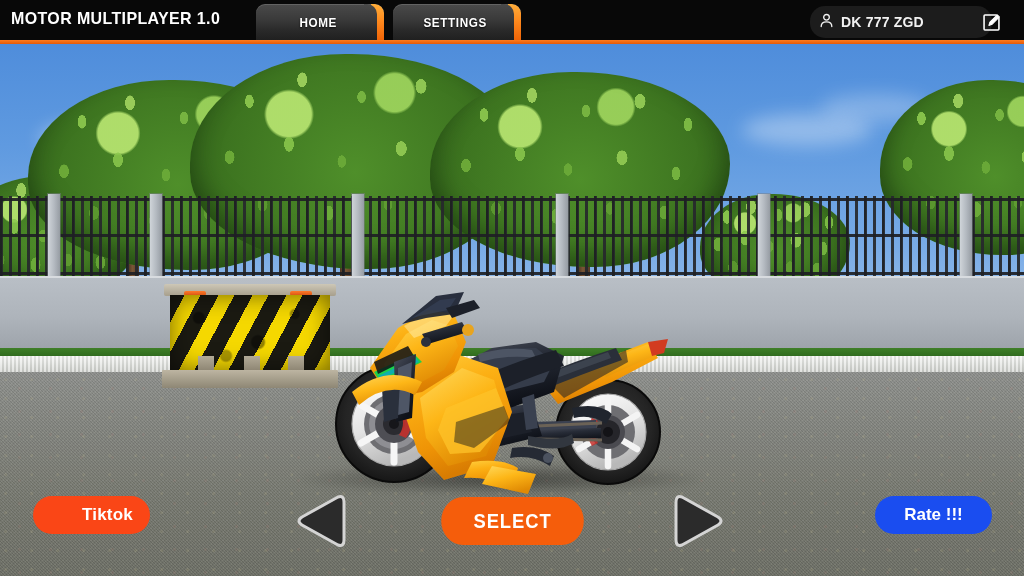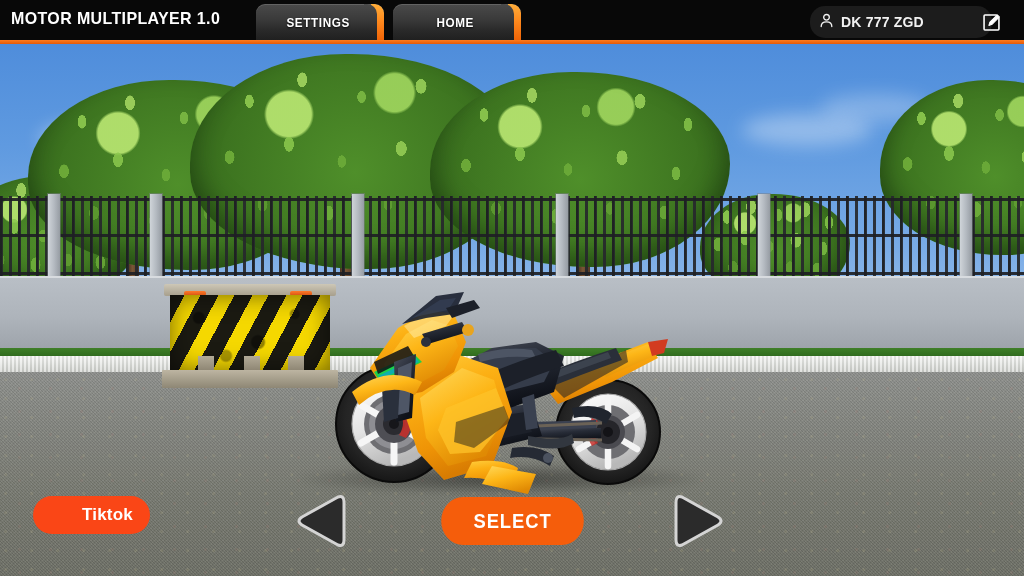--- a/index.html
+++ b/index.html
@@ -381,25 +381,25 @@
       </svg>
     </div>
   </div>
 
   <div class="topbar">
 
     <div class="apptitle">MOTOR MULTIPLAYER 1.0</div>
 
     <div class="tabs">
       <div class="tab">
-        <div class="tab-label">SETTINGS</div>
+        <div class="tab-label">HOME</div>
         <div class="tab-orange"></div>
       </div>
       <div class="tab">
-        <div class="tab-label">HOME</div>
+        <div class="tab-label">SETTINGS</div>
         <div class="tab-orange"></div>
       </div>
     </div>
 
     <div class="userbox">
       <span>
         <svg width="17" height="17" viewBox="0 0 24 24" fill="none" stroke="#f0f0f0" stroke-width="1.9" stroke-linecap="round">
           <circle cx="12" cy="7.5" r="4"></circle>
           <path d="M4.5 20.5c0-4.2 3.4-6.5 7.5-6.5s7.5 2.3 7.5 6.5"></path>
         </svg>
@@ -425,14 +425,15 @@
   </div>
 
   <div class="btn-pill btn-select">SELECT</div>
 
   <div class="arrow arrow-right">
     <svg width="56" height="62" viewBox="0 0 56 62">
       <path d="M10 7 Q4 5 4 12 L4 50 Q4 57 10 55 L46 35 Q52 31 46 27 Z" fill="#2b2b2b" stroke="#d4d4d4" stroke-width="3" stroke-linejoin="round"></path>
     </svg>
   </div>
 
+  <div class="btn-pill btn-rate">Rate !!!</div>
 
 </div>
 
 </body></html>

